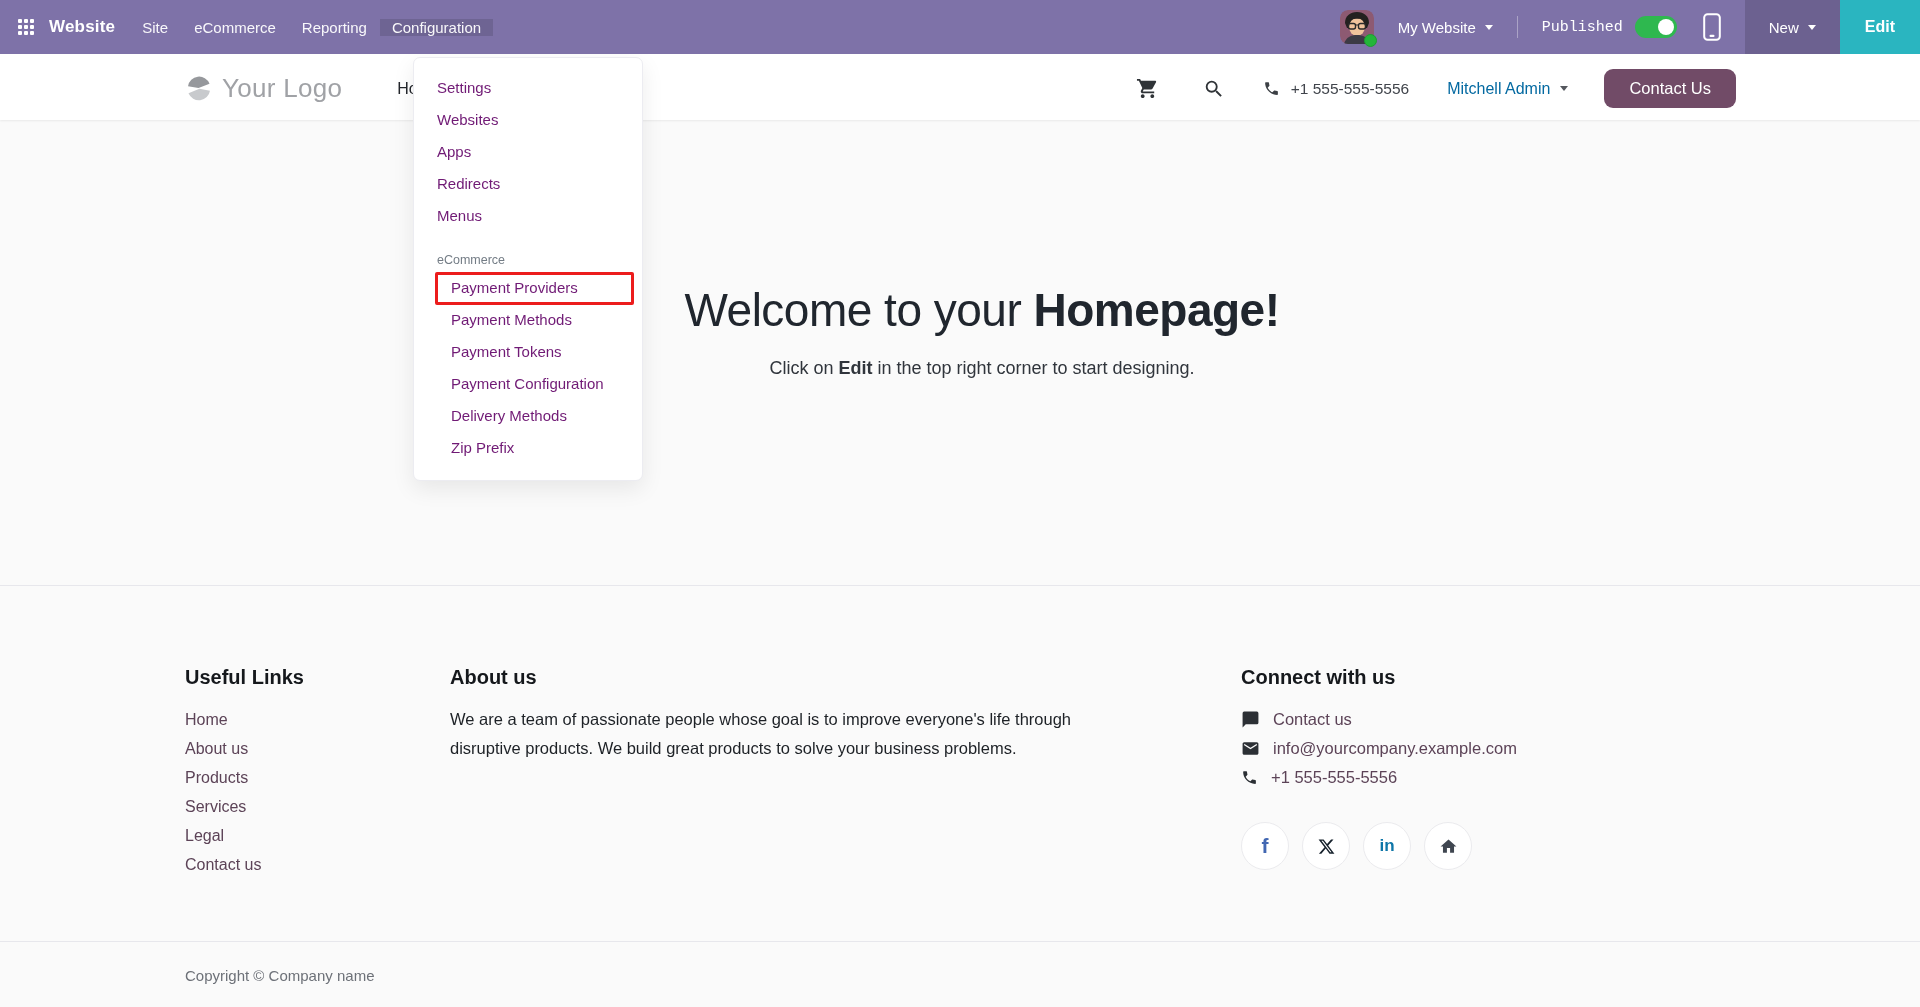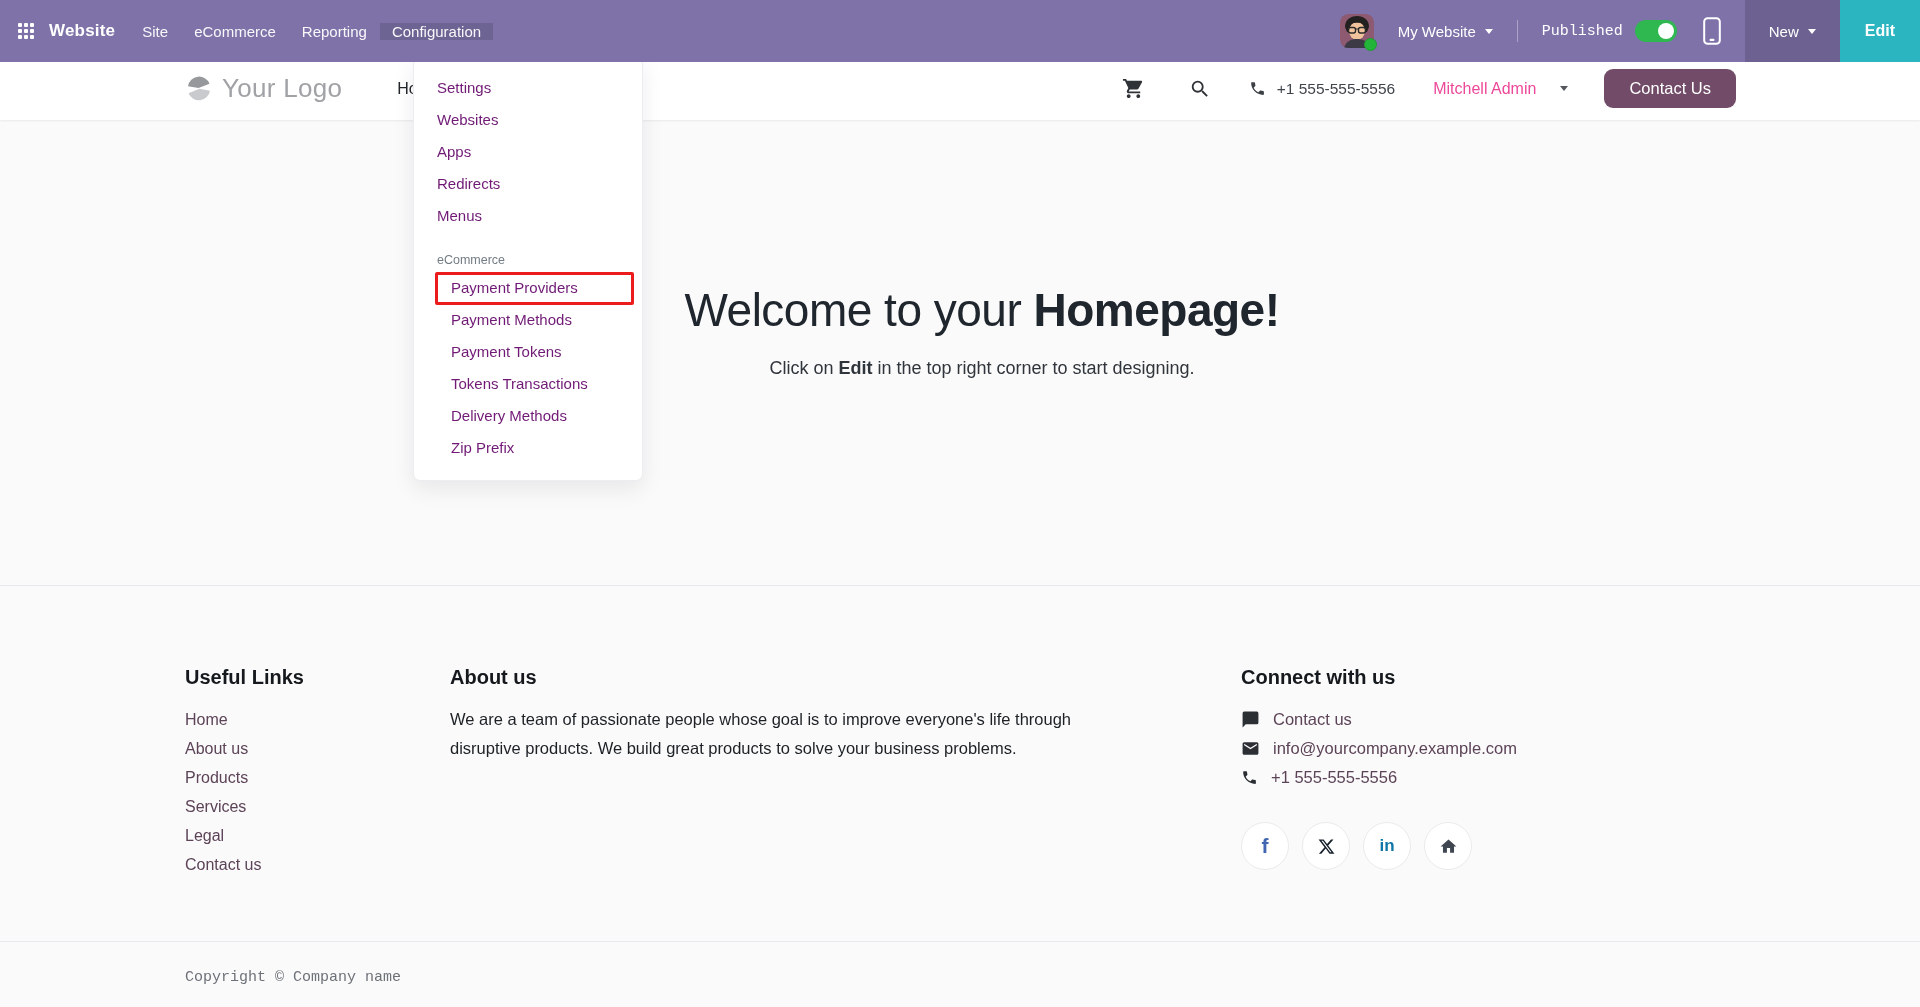--- a/index.html
+++ b/index.html
@@ -8,21 +8,21 @@
     font-family: "Liberation Sans", sans-serif;
     background:#fafafa;
     position:relative;
     overflow:hidden;
     color:#20252b;
   }
   .page { position:absolute; inset:0; }
 
   
   .topbar {
-    position:absolute; top:0; left:0; right:0; height:62px;
+    position:absolute; top:0; left:0; right:0; height:54px;
     background:#7e72a8; display:flex; align-items:stretch; z-index:50;
     color:#fff;
   }
   .topbar-left { display:flex; align-items:center; padding-left:18px; }
   .grid-icon { width:16px; height:16px; display:grid; grid-template-columns:repeat(3,4px); grid-template-rows:repeat(3,4px); gap:2px; cursor:pointer; }
   .grid-icon i { background:#fff; border-radius:1px; }
   .brand { font-size:17px; font-weight:700; margin-left:15px; letter-spacing:.2px; }
   .top-nav { display:flex; align-items:stretch; margin-left:14px; }
   .top-nav-item {
     display:flex; align-items:center; padding:0 13px; font-size:15px;
@@ -53,21 +53,21 @@
   .logo { display:flex; align-items:center; gap:9px; cursor:pointer; }
   .logo-text { font-size:26px; color:#a0a2a6; letter-spacing:.3px; }
   .site-nav { margin-left:55px; display:flex; }
   .site-nav-item { font-size:16px; color:#23262b; cursor:pointer; }
   .header-right { margin-left:auto; display:flex; align-items:center; }
   .hicon { cursor:pointer; display:flex; align-items:center; }
   .cart { margin-right:44px; }
   .search { margin-right:38px; }
   .phone-group { display:flex; align-items:center; gap:11px; margin-right:38px; cursor:pointer; }
   .phone-num { font-size:15.5px; color:#41454c; }
-  .user-menu { display:flex; align-items:center; gap:24px; font-size:16px; color:#ec4899; margin-right:36px; cursor:pointer; }
+  .user-menu { display:flex; align-items:center; gap:10px; font-size:16px; color:#0369a1; margin-right:36px; cursor:pointer; }
   .user-menu .caret-down { border-top-color:#55585e; }
   .contact-btn {
     background:#714b67; color:#fff; font-size:16.5px; border:none; cursor:pointer;
     padding:10px 25px; border-radius:9px; font-family:inherit;
   }
 
   
   .dropdown {
     position:absolute; top:57px; left:413px; width:230px; z-index:40;
     background:#fff; border:1px solid #ececf1; border-radius:7px;
@@ -109,21 +109,21 @@
   .social-circle {
     width:48px; height:48px; border-radius:50%; background:#fff; border:1px solid #ebebee;
     display:flex; align-items:center; justify-content:center; cursor:pointer;
   }
   .fb-glyph { color:#4267b2; font-size:21px; font-weight:700; }
   .in-glyph { color:#0e76a8; font-size:17px; font-weight:700; }
   .footer-bottom {
     position:absolute; top:355px; left:0; right:0;
     border-top:1px solid #e7e7ec; padding:25px 0 0 185px;
   }
-  .copyright { font-size:15px; color:#6d7178;font-family:Liberation Mono, monospace; }
+  .copyright { font-size:15px; color:#6d7178; }
 </style>
 </head>
 <body>
 
 <div class="page">
 
   <header class="topbar">
     <div class="topbar-left">
       <span class="grid-icon">
           <i></i>
@@ -233,21 +233,21 @@
   <div class="dropdown">
     <div class="dd-item">Settings</div>
     <div class="dd-item">Websites</div>
     <div class="dd-item">Apps</div>
     <div class="dd-item">Redirects</div>
     <div class="dd-item">Menus</div>
     <div class="dd-section">eCommerce</div>
     <div class="dd-item dd-sub">Payment Providers</div>
     <div class="dd-item dd-sub">Payment Methods</div>
     <div class="dd-item dd-sub">Payment Tokens</div>
-    <div class="dd-item dd-sub">Tokens Transactions</div>
+    <div class="dd-item dd-sub">Payment Configuration</div>
     <div class="dd-item dd-sub">Delivery Methods</div>
     <div class="dd-item dd-sub">Zip Prefix</div>
     <div class="red-box"></div>
   </div>
 
   <main class="main">
     <h1 class="hero-title"><span>Welcome to your </span><b>Homepage!</b></h1>
     <p class="hero-sub"><span>Click on </span><b>Edit</b><span> in the top right corner to start designing.</span></p>
   </main>
 

